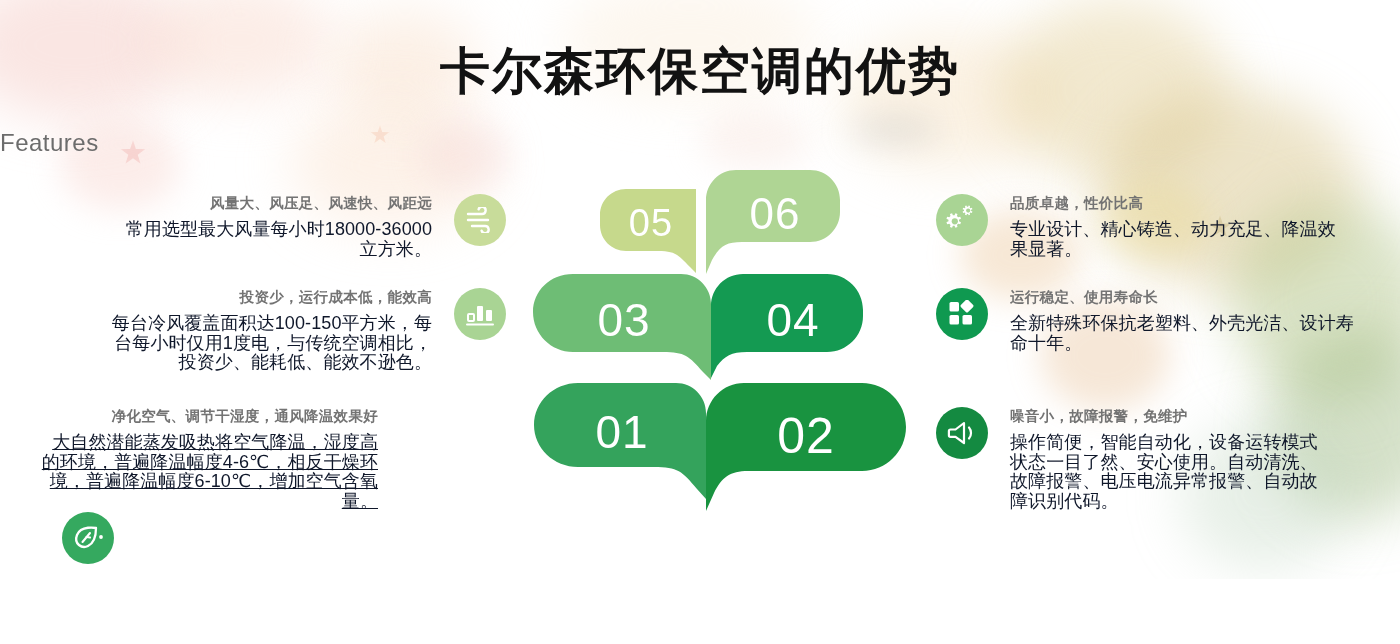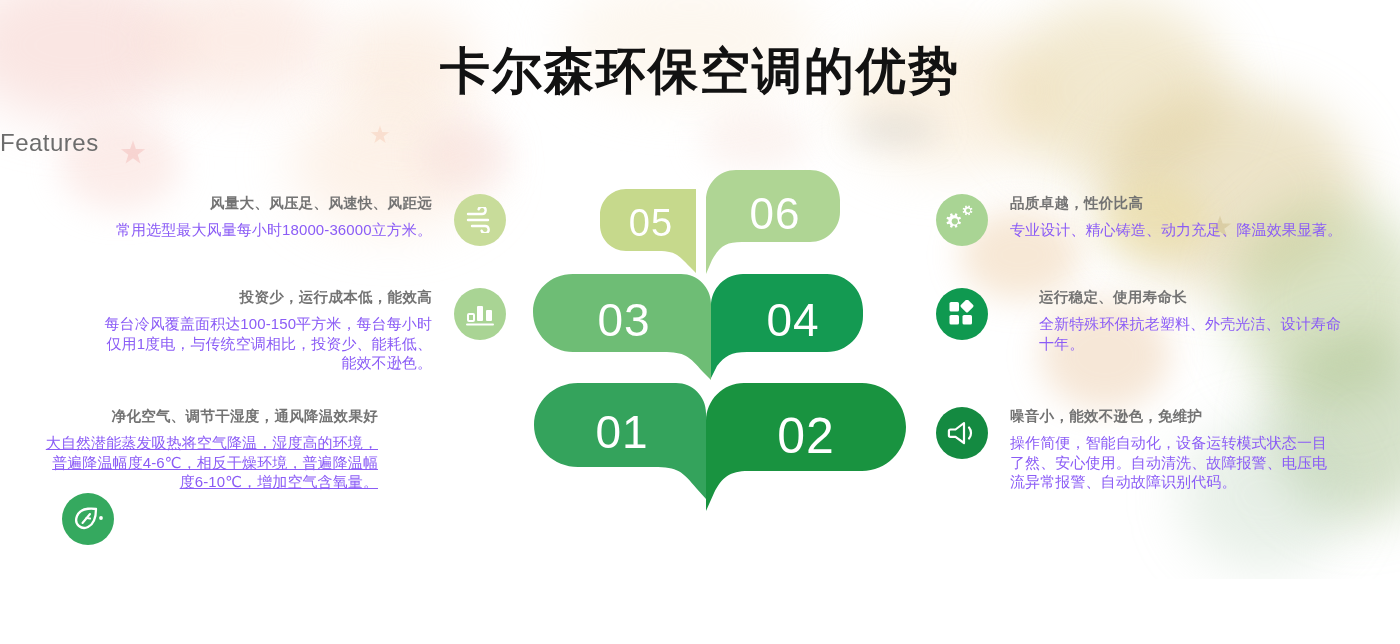--- a/index.html
+++ b/index.html
@@ -40,21 +40,21 @@
   .f-text{display:flex;flex-direction:column;}
   .feature.left .f-text{align-items:flex-end;text-align:right;}
   .feature.right .f-text{align-items:flex-start;text-align:left;}
 
   .f-title{
     font-size:14.5px;font-weight:bold;color:#737373;
     line-height:20px;letter-spacing:.3px;margin-bottom:7px;
     white-space:nowrap;
   }
   .f-desc{
-    font-size:15px;color:#8b5cf6;line-height:19.5px;letter-spacing:.1px;
+    font-size:18px;color:#0f172a;line-height:19.5px;letter-spacing:.1px;
   }
 
   .f-icon{
     width:52px;height:52px;border-radius:50%;
     flex:0 0 52px;
     display:flex;align-items:center;justify-content:center;
     margin-top:1px;
   }
   .feature.left .f-icon{margin-left:22px;}
   .feature.right .f-icon{margin-right:22px;}
@@ -205,21 +205,21 @@
           <circle cx="22.2" cy="5.6" r="2.1" fill="#a9d494"></circle>
         </g>
       </svg>
     </div>
     <div class="f-text">
       <div class="f-title">品质卓越，性价比高</div>
       <div class="f-desc" style="max-width:340px;">专业设计、精心铸造、动力充足、降温效果显著。</div>
     </div>
   </div>
 
-  <div class="feature right" style="left:936px;top:287px;width:420px;gap:29px;">
+  <div class="feature right" style="left:936px;top:287px;width:420px;">
     <div class="f-icon" style="background:#0f9950;">
       <svg width="28" height="28" viewBox="0 0 28 28" fill="#ffffff">
         <rect x="1.5" y="2" width="9.5" height="9.5" rx="1.6"></rect>
         <rect x="1.5" y="15" width="9.5" height="9.5" rx="1.6"></rect>
         <rect x="14.5" y="15" width="9.5" height="9.5" rx="1.6"></rect>
         <rect x="14" y="1" width="10" height="10" rx="1.6" transform="rotate(45 19 6)"></rect>
       </svg>
     </div>
     <div class="f-text">
       <div class="f-title">运行稳定、使用寿命长</div>
@@ -228,18 +228,18 @@
   </div>
 
   <div class="feature right" style="left:936px;top:406px;width:440px;">
     <div class="f-icon" style="background:#148a41;">
       <svg width="30" height="28" viewBox="0 0 30 28">
         <path d="M17 4 L8.5 10.5 H3.5 a1.6 1.6 0 0 0 -1.6 1.6 v4.2 a1.6 1.6 0 0 0 1.6 1.6 h5 L17 24 Z" fill="none" stroke="#ffffff" stroke-width="2.2" stroke-linejoin="round"></path>
         <path d="M22 8.5 a8.5 8.5 0 0 1 0 11" fill="none" stroke="#ffffff" stroke-width="2.2" stroke-linecap="round"></path>
       </svg>
     </div>
     <div class="f-text">
-      <div class="f-title">噪音小，能效不逊色，免维护</div>
+      <div class="f-title">噪音小，故障报警，免维护</div>
       <div class="f-desc" style="max-width:322px;">操作简便，智能自动化，设备运转模式状态一目了然、安心使用。自动清洗、故障报警、电压电流异常报警、自动故障识别代码。</div>
     </div>
   </div>
 
 </div>
 
 </body></html>

